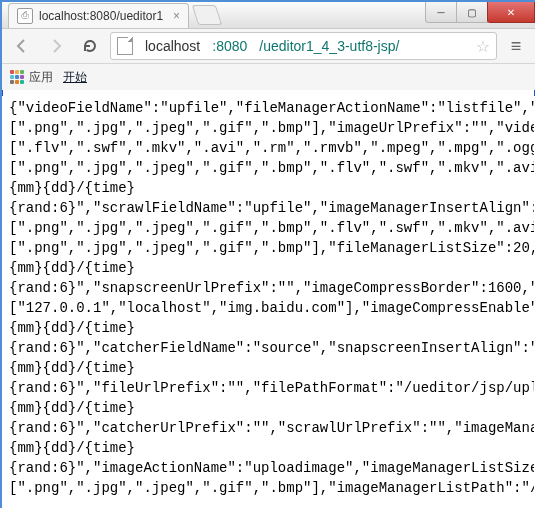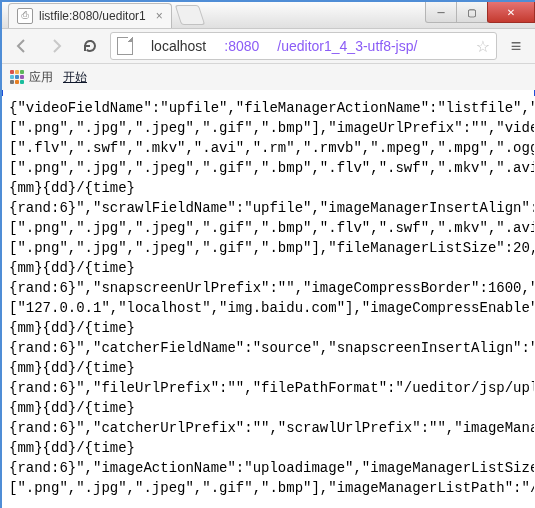--- a/index.html
+++ b/index.html
@@ -119,41 +119,41 @@
   .nav-btn.enabled { color: #5a5a5a; }
   .omnibox {
     flex: 1;
     height: 26px;
     border: 1px solid #c8c8c8;
     border-radius: 3px;
     background: #fff;
     display: flex;
     align-items: center;
     padding: 0 6px;
-    gap: 18px;
+    gap: 12px;
     font-size: 14px;
     color: #333;
     overflow: hidden;
     white-space: nowrap;
   }
   .page-icon {
     width: 14px; height: 16px;
     border: 1px solid #999;
     background: #fff;
     position: relative;
   }
   .page-icon::after {
     content: "";
     position: absolute;
     right: -1px; top: -1px;
     width: 5px; height: 5px;
     background: linear-gradient(135deg, #fff 49%, #999 50%);
   }
   .url-host { color: #333; }
-  .url-rest { color: #8b5cf6; }
+  .url-rest { color: #0f766e; }
   .star {
     color: #c2c2c2;
     font-size: 16px;
     margin-left: auto;
   }
   .menu-btn {
     width: 26px; height: 26px;
     display: flex; align-items: center; justify-content: center;
     color: #666;
     font-size: 18px;
@@ -215,21 +215,21 @@
     color: #000;
     letter-spacing: 0;
   }
 </style>
 </head>
 <body>
 
 <div class="titlebar">
   <div class="tab">
     <div class="favicon">⎙</div>
-    <div class="title">listfile:8080/ueditor1</div>
+    <div class="title">localhost:8080/ueditor1</div>
     <div class="close-x">×</div>
   </div>
   <div class="new-tab"></div>
   <div class="win-controls">
     <div class="win-btn min">
       <span>─</span>
     </div>
     <div class="win-btn max">
       <span>▢</span>
     </div>

